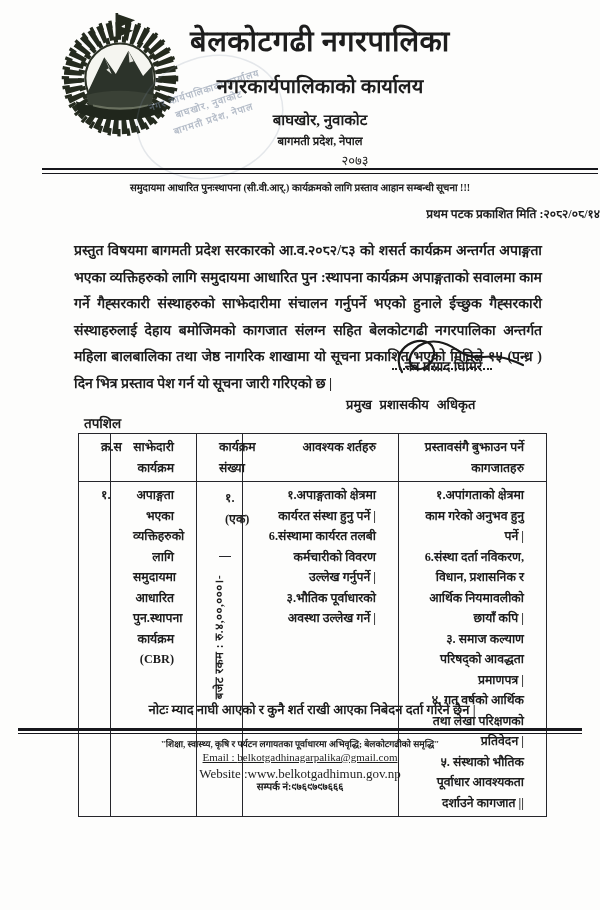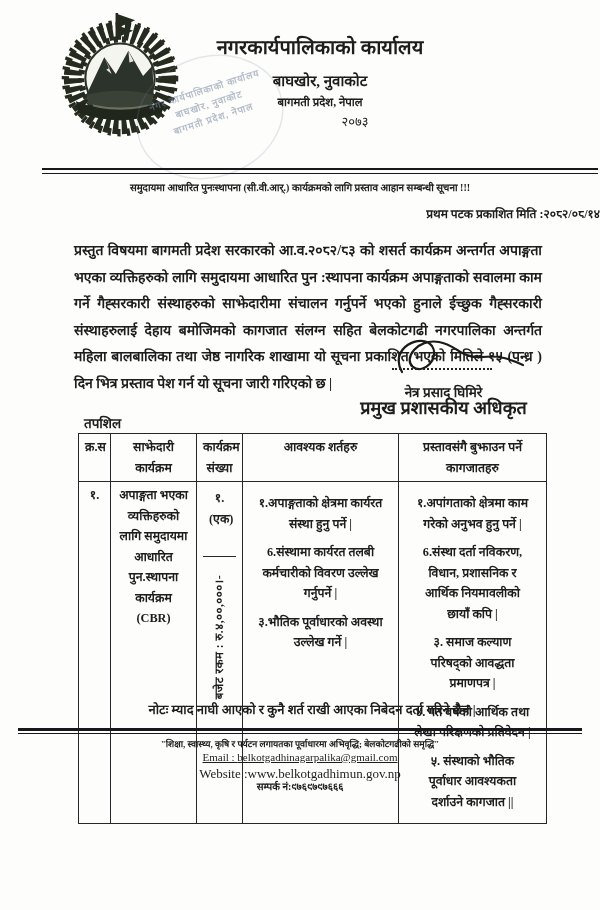--- a/index.html
+++ b/index.html
@@ -32,31 +32,31 @@
   
   .notice-title{left:0;top:180px;width:600px;text-align:center;font-size:10px;font-weight:bold;}
   .pub-line{left:0;top:205px;width:600px;text-align:right;font-size:12px;font-weight:bold;}
   .body-par{
     left:74px;top:238px;width:468px;font-size:14px;font-weight:600;
     line-height:26.5px;text-align:justify;
   }
   
   .sig{left:386px;top:328px;width:140px;height:52px;}
   .sig-dots{left:392px;top:368px;width:100px;border-bottom:2.2px dotted #222;}
-  .sig-name{left:356px;top:383px;width:175px;text-align:center;font-size:13.5px;font-weight:bold;}
-  .sig-post{left:346px;top:395px;width:195px;text-align:center;font-size:18px;font-weight:bold;}
+  .sig-name{left:356px;top:357px;width:175px;text-align:center;font-size:13.5px;font-weight:bold;}
+  .sig-post{left:346px;top:395px;width:195px;font-size:13px;font-weight:bold;font-family:Liberation Mono, monospace;}
   
   .tbl-caption{left:84px;top:414px;font-size:13.5px;font-weight:bold;}
   .tbl-wrap{left:78px;top:433px;width:468px;}
   table.main{border-collapse:collapse;width:468px;table-layout:fixed;}
   table.main th,table.main td{
-    border:1.5px solid #26262b;vertical-align:top;text-align:center;
-    padding:3px 6px;font-size:12.3px;font-weight:bold;line-height:20.5px;
+    border:1.5px solid #26262b;vertical-align:top;text-align:right;
+    padding:3px 22px;font-size:12.3px;font-weight:bold;line-height:20.5px;
   }
-  .cell-list p{margin:8px;}
+  .cell-list p{margin:0;}
   td.count-cell{padding:0;}
   .count-top{padding:3px 6px;border-bottom:1.5px solid #26262b;height:72px;box-sizing:border-box;}
   .count-bottom{height:160px;display:flex;align-items:center;justify-content:center;}
   .budget-vert{
     writing-mode:vertical-rl;transform:rotate(180deg);
     font-size:11.5px;font-weight:bold;white-space:nowrap;letter-spacing:.5px;
   }
   .note-line{left:78px;top:700px;width:468px;text-align:center;font-size:13px;font-weight:bold;}
   
   .slogan{left:0;top:737px;width:600px;text-align:center;font-size:9px;font-weight:bold;}
@@ -88,20 +88,21 @@
   <div class="abs stamp">
     <svg width="160" height="140" viewBox="0 0 160 140">
       <ellipse cx="80" cy="70" rx="74" ry="60" fill="none" stroke="#7c8aa0" stroke-width="1.5" opacity=".35"></ellipse>
     </svg>
     <div class="sline s1">नगर कार्यपालिकाको कार्यालय</div>
     <div class="sline">बाघखोर, नुवाकोट</div>
     <div class="sline">बागमती प्रदेश, नेपाल</div>
   </div>
 
   <div class="abs head-col">
+    <div class="muni-title">बेलकोटगढी नगरपालिका</div>
     <div class="office-title">नगरकार्यपालिकाको कार्यालय</div>
     <div class="addr1">बाघखोर, नुवाकोट</div>
     <div class="addr2">बागमती प्रदेश, नेपाल</div>
     <div class="year">२०७३</div>
   </div>
 
 
   <div class="abs rule-top"></div>
 
   <div class="abs notice-title">समुदायमा आधारित पुनःस्थापना (सी.वी.आर्.) कार्यक्रमको लागि प्रस्ताव आहान सम्बन्धी सूचना !!!</div>

